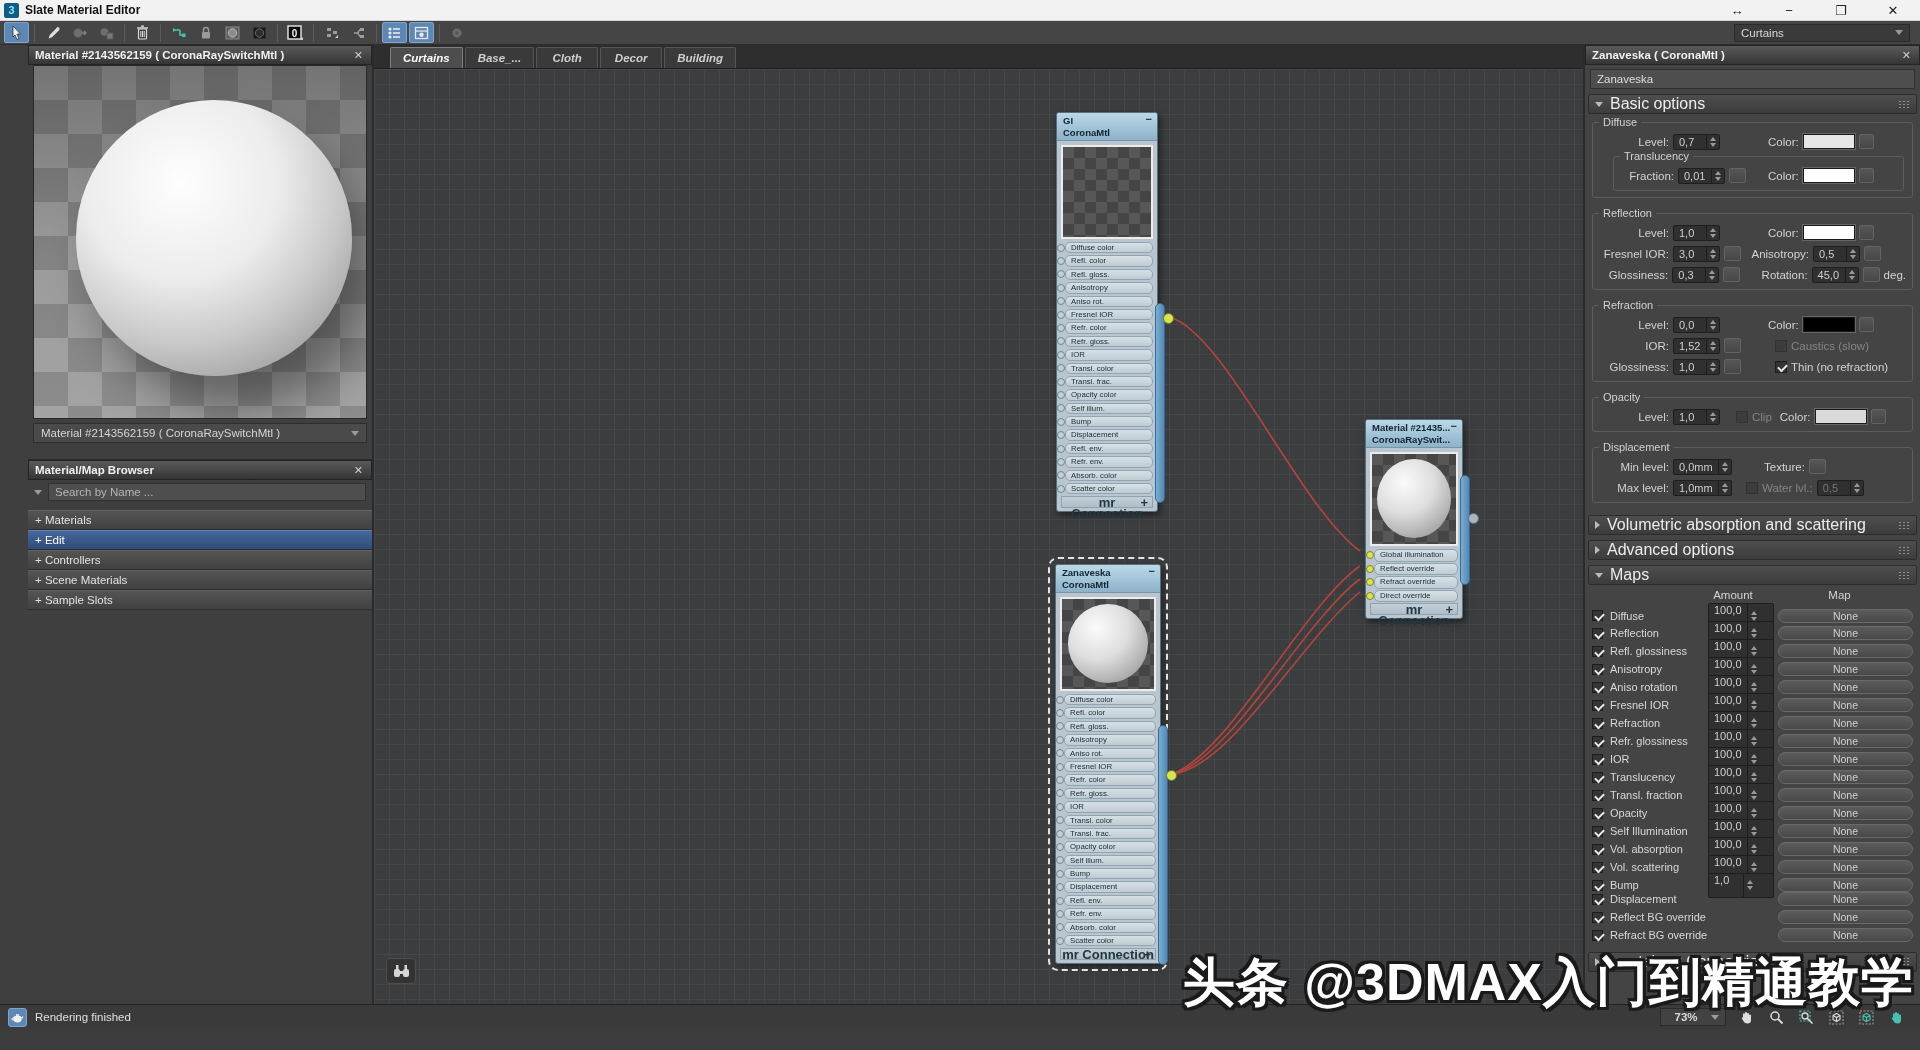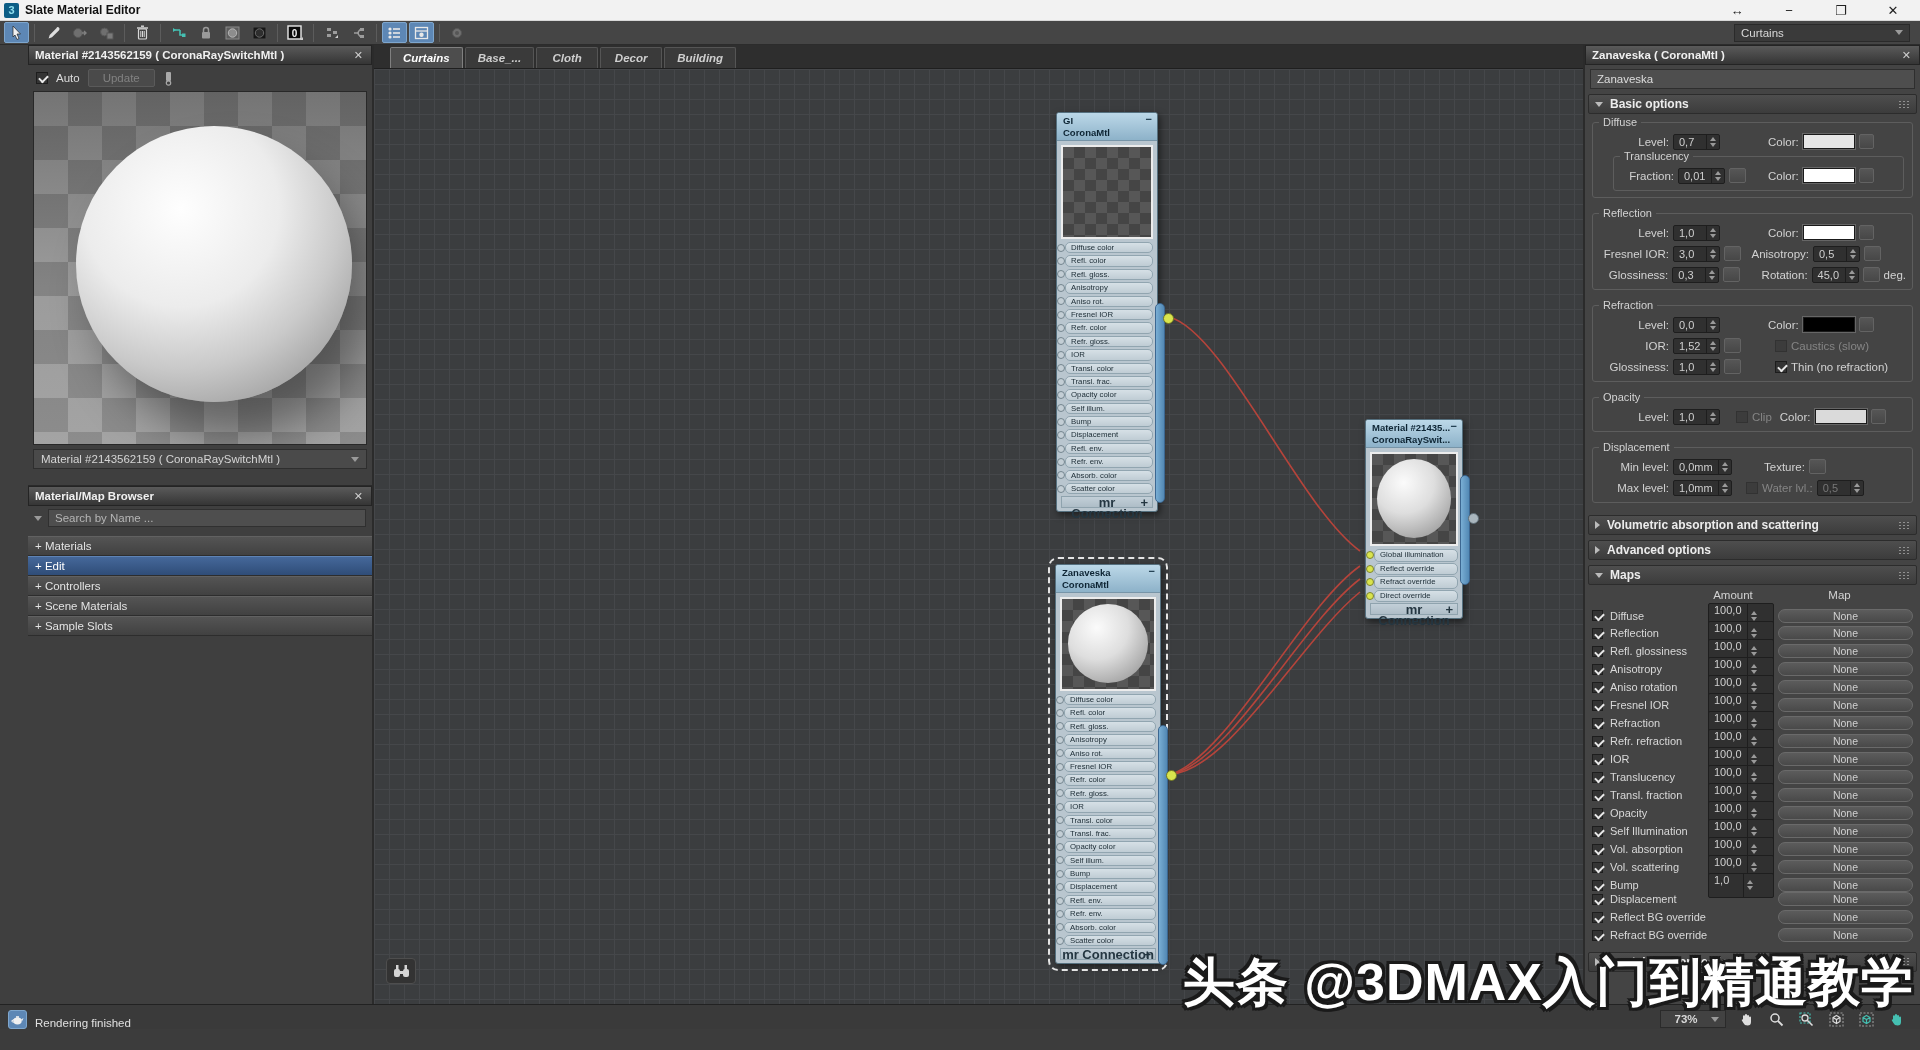--- a/index.html
+++ b/index.html
@@ -98,21 +98,21 @@
   .nav-btn { position:absolute; left:12px; bottom:20px; width:30px; height:26px; background:#333; border:1px solid #4e4e4e; border-radius:4px; display:flex; align-items:center; justify-content:center; z-index:4; }
 
   
   .watermark { position:absolute; right:6px; bottom:32px; z-index:40; font-size:52px; font-weight:bold; color:#ffffff; letter-spacing:1px; white-space:nowrap;
     text-shadow:-3px -3px 0 #1a1a1a, 3px -3px 0 #1a1a1a, -3px 3px 0 #1a1a1a, 3px 3px 0 #1a1a1a, 0 -3px 0 #1a1a1a, 0 3px 0 #1a1a1a, -3px 0 0 #1a1a1a, 3px 0 0 #1a1a1a; }
 
   
   .right-panel { width:337px; background:#444; border-left:2px solid #2b2b2b; display:flex; flex-direction:column; overflow:hidden; }
   .name-field { margin:4px 5px 2px; height:20px; width:auto; background:#4e4e4e; border:1px solid #2e2e2e; color:#ddd; font-size:11.5px; padding:0 6px; font-family:"Liberation Sans",sans-serif; }
   .rollout { height:20px; margin:3px 3px 2px; background:linear-gradient(#4e4e4e,#3c3c3c); border:1px solid #2c2c2c; border-radius:2px; display:flex; align-items:center; padding:0 6px; gap:7px; }
-  .rollout .r-title { font-size:12px; font-weight:bold; color:#ececec; flex:1; }
+  .rollout .r-title { font-size:16px; font-weight:normal; color:#ececec; flex:1; }
   .tri-right { width:0; height:0; border-top:4px solid transparent; border-bottom:4px solid transparent; border-left:5px solid #bbb; }
   .tri-down { width:0; height:0; border-left:4px solid transparent; border-right:4px solid transparent; border-top:5px solid #bbb; }
   .grip { width:12px; height:9px; background-image:radial-gradient(#909090 1px, transparent 1.3px); background-size:4px 3px; }
   .group { border:1px solid #5d5d5d; border-radius:3px; margin:6px 7px 9px; padding:8px 6px 4px; position:relative; }
   .group .legend { position:absolute; top:-7px; left:6px; background:#444; padding:0 4px; font-size:11px; color:#d2d2d2; }
   .subgroup { border:1px solid #5d5d5d; border-radius:3px; margin:4px 2px 2px 14px; padding:8px 4px 4px; position:relative; }
   .subgroup .legend { background:#444; }
   .prow { display:flex; align-items:center; height:21px; gap:4px; }
   .plabel { font-size:11.5px; color:#d2d2d2; text-align:right; white-space:nowrap; }
   .plabel.dim { color:#858585; }
@@ -132,21 +132,21 @@
   .maps-head { display:grid; grid-template-columns:108px 66px 1fr; height:16px; align-items:center; }
   .maps-head span { font-size:11.5px; color:#d2d2d2; text-align:center; }
   .maps-row { display:grid; grid-template-columns:14px 94px 66px 1fr; gap:4px; align-items:center; height:16.6px; margin-bottom:1.4px; }
   .maps-row .maps-label { font-size:11px; color:#d8d8d8; white-space:nowrap; overflow:visible; }
   .maps-row .maps-label.span2 { grid-column:2 / 4; }
   .maps-row .spinner { height:25px; }
   .maps-row .spinner .val { line-height:13px; min-width:34px; }
   .none-btn { height:14px; border-radius:8px; background:linear-gradient(#5c5c5c,#494949); border:1px solid #6a6a6a; font-size:10.5px; color:#d0d0d0; text-align:center; line-height:13px; }
 
   
-  .statusbar { height:25px; background:#3a3a3a; border-top:1px solid #222; display:flex; align-items:flex-end; padding:0 8px; gap:8px; }
+  .statusbar { height:25px; background:#3a3a3a; border-top:1px solid #222; display:flex; align-items:center; padding:0 8px; gap:8px; }
   .render-ico { width:19px; height:19px; background:#5d87b5; border:1px solid #7ea6cd; border-radius:3px; display:flex; align-items:center; justify-content:center; }
   .status-msg { font-size:11.5px; color:#e0e0e0; }
   .status-right { margin-left:auto; display:flex; align-items:center; gap:10px; padding-right:6px;font-weight:bold; }
   .zoom-combo { width:66px; height:18px; background:#424242; border:1px solid #2a2a2a; display:flex; align-items:center; padding:0 6px; gap:6px; }
   .zoom-combo span { flex:1; font-size:11.5px; color:#d8d8d8; text-align:center; }
   .s-ico { width:20px; height:20px; display:flex; align-items:center; justify-content:center; }
 </style>
 </head>
 <body>
 
@@ -280,29 +280,20 @@
     </div>
   </div>
 
   <div class="main">
 
     <div class="left-panel">
       <div class="panel-header">
         <span class="ph-text">Material #2143562159  ( CoronaRaySwitchMtl )</span>
         <span class="x-btn">✕</span>
       </div>
-      <div class="auto-row">
-        <span class="cb checked"></span>
-        <span class="lbl">Auto</span>
-        <button class="update-btn">Update</button>
-        <svg width="12" height="15" viewBox="0 0 12 15">
-            <rect x="3" y="1" width="5" height="9" rx="1" fill="#a9a9a9"></rect>
-            <circle cx="5.5" cy="12" r="2.2" fill="none" stroke="#a9a9a9" stroke-width="1.2"></circle>
-          </svg>
-      </div>
       <div class="preview-wrap">
         <div class="preview-shade"></div>
         <div class="big-sphere"></div>
       </div>
       <div class="slot-select">
         <span>Material #2143562159  ( CoronaRaySwitchMtl )</span>
         <div class="caret-down"></div>
       </div>
       <div class="browser">
         <div class="panel-header">
@@ -865,21 +856,21 @@
                 <span class="val">100,0</span>
                 <span class="arr">
                   <i class="up"></i>
                   <i class="dn"></i>
                 </span>
               </div>
               <div class="none-btn">None</div>
             </div>
             <div class="maps-row">
               <div class="cb checked" style="width:11px;height:11px;"></div>
-              <div class="maps-label">Refr. refraction</div>
+              <div class="maps-label">Refr. glossiness</div>
               <div class="spinner">
                 <span class="val">100,0</span>
                 <span class="arr">
                   <i class="up"></i>
                   <i class="dn"></i>
                 </span>
               </div>
               <div class="none-btn">None</div>
             </div>
             <div class="maps-row">

